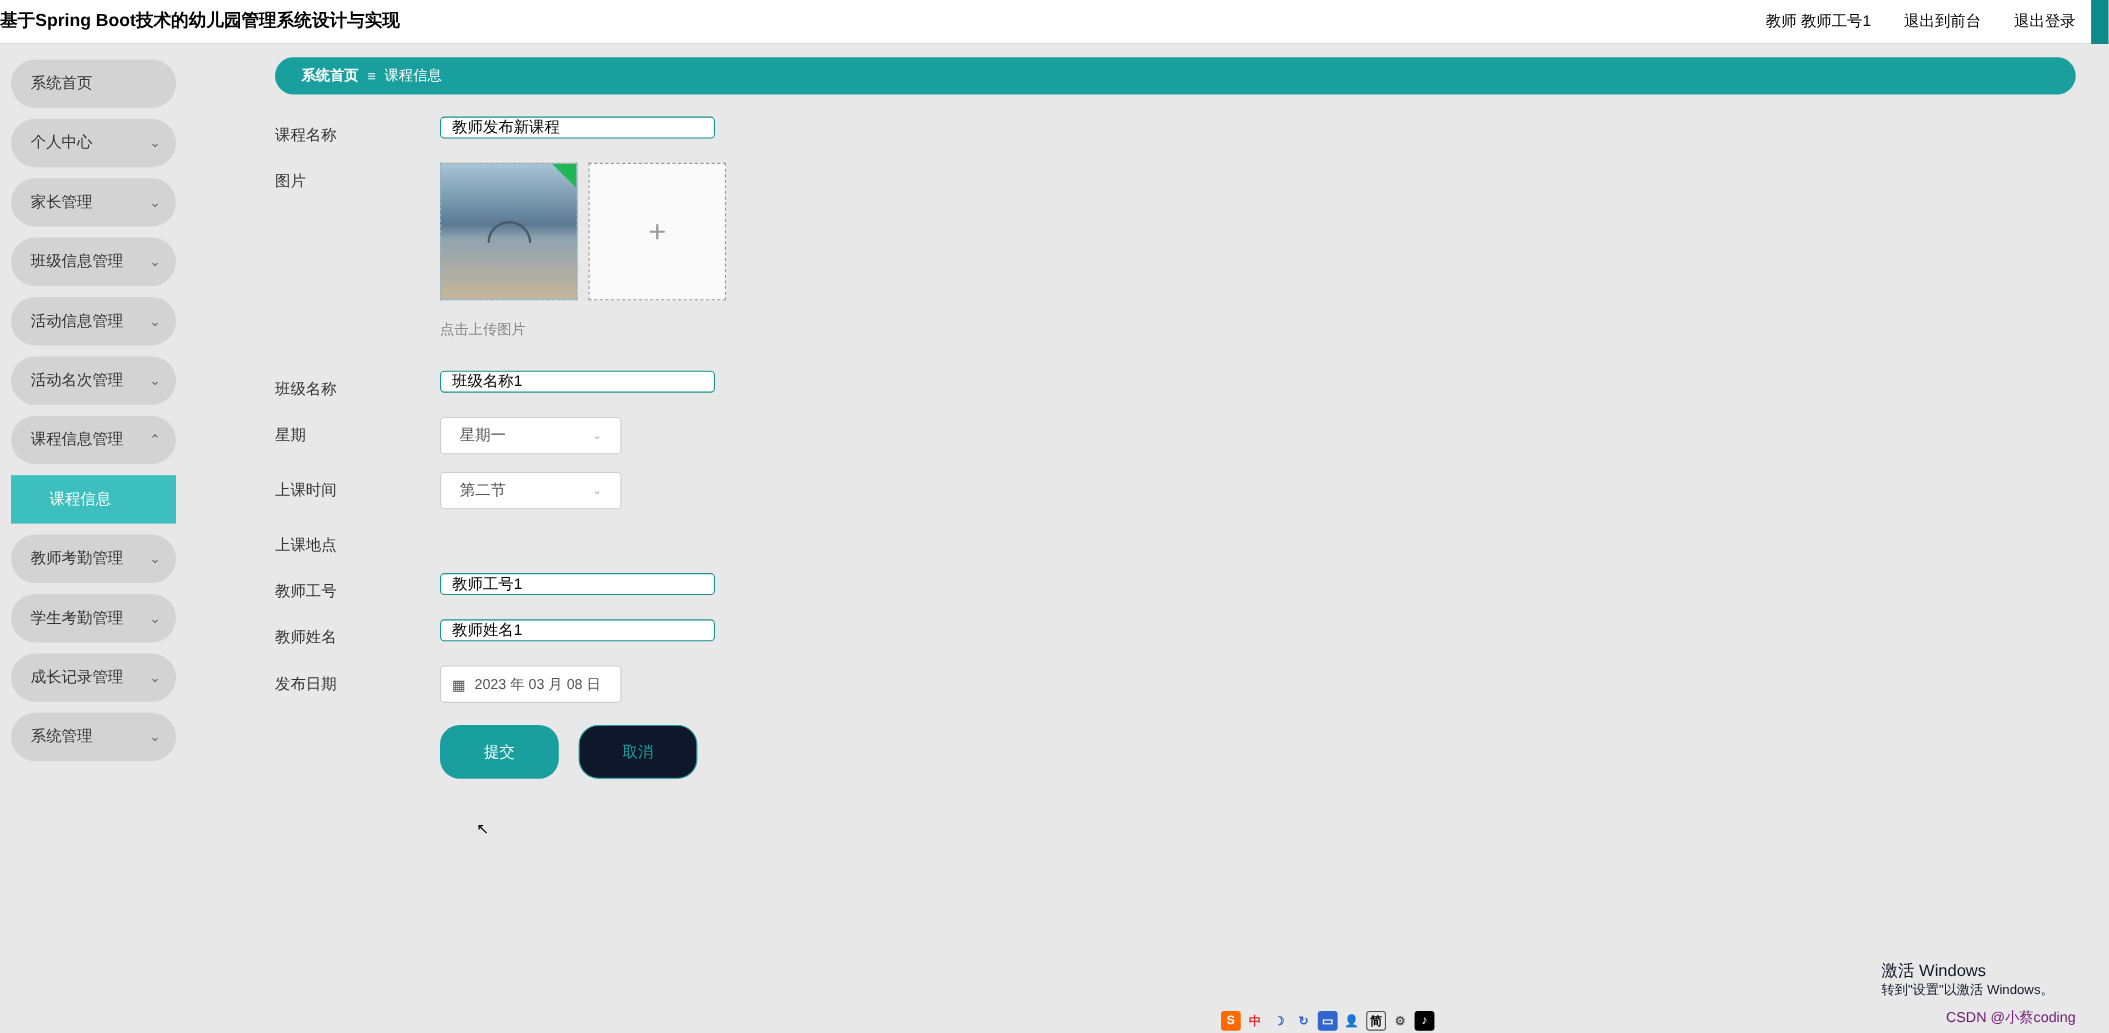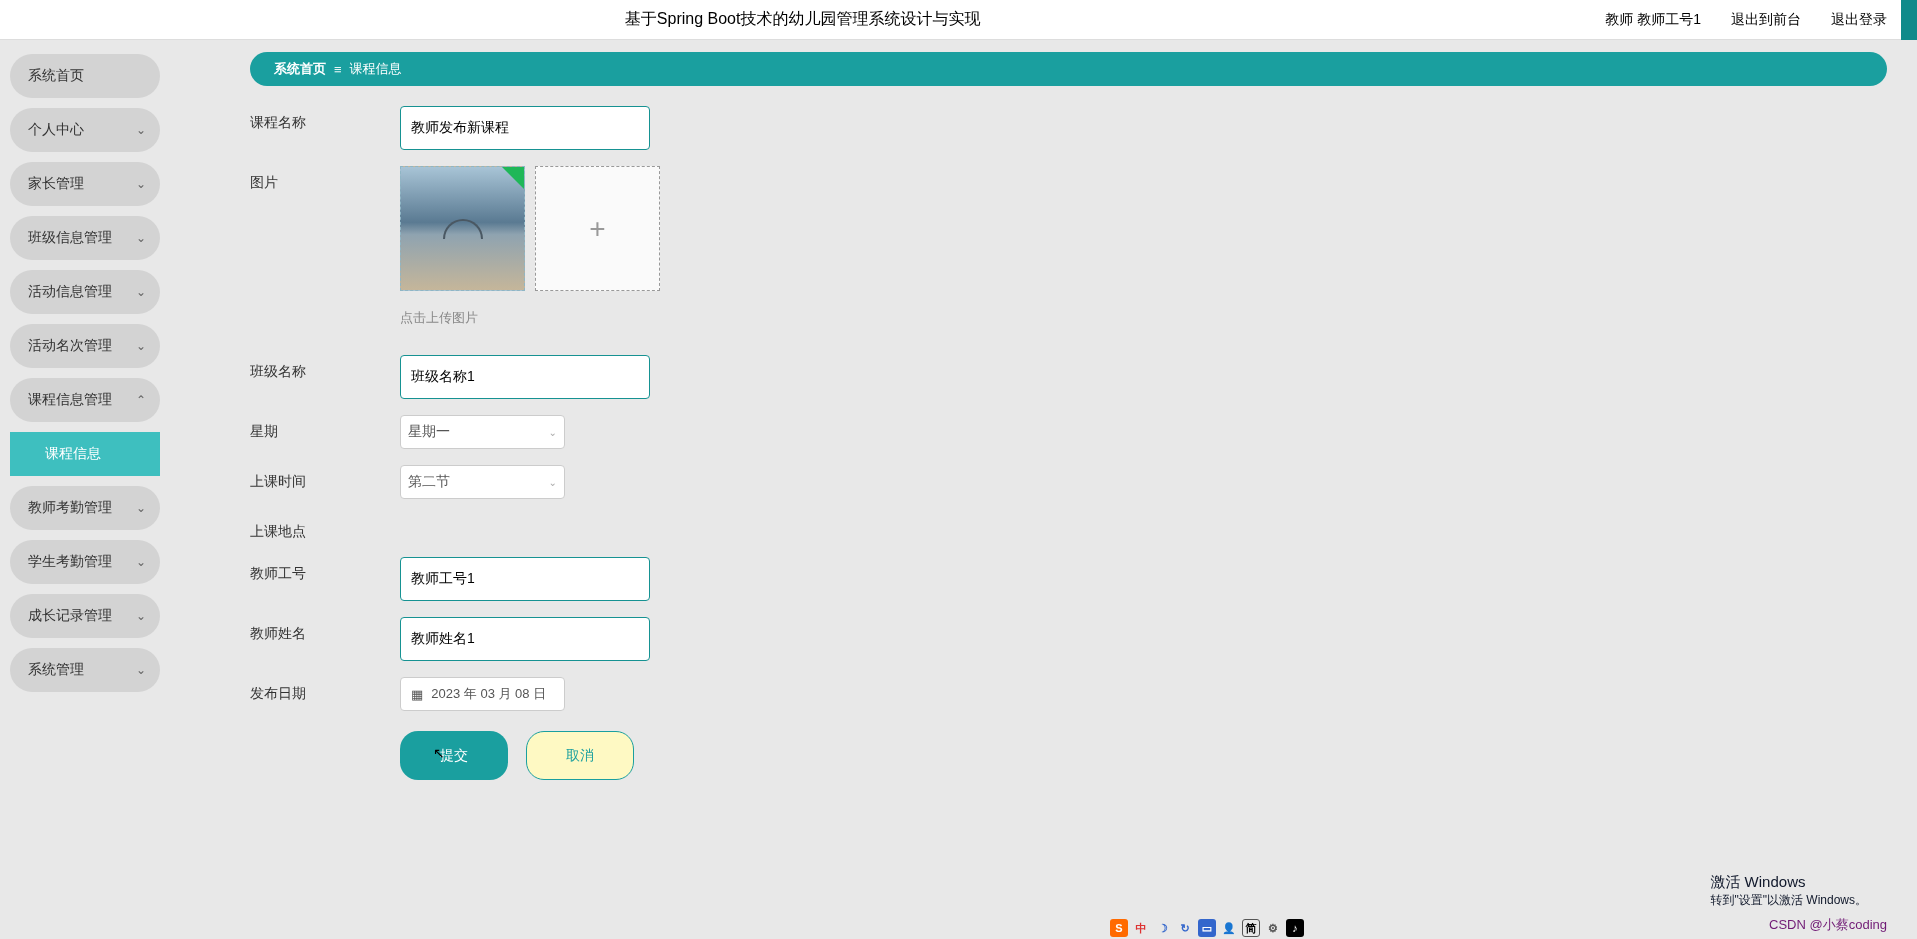--- a/index.html
+++ b/index.html
@@ -1,48 +1,48 @@
 <!DOCTYPE html>
 <html><head>
 <meta charset="utf-8">
 <style>
 *{margin:0;padding:0;box-sizing:border-box;font-family:"Microsoft YaHei",Arial,sans-serif}
 body{background:#e8e8e8;width:1917px;height:939px;overflow:hidden;position:relative}
 .topbar{background:#fff;height:40px;display:flex;align-items:center;border-bottom:1px solid #ddd}
-.topbar .title{flex:1;text-align:center;font-weight:400;font-size:16px}
+.topbar .title{flex:1;font-weight:700;font-size:16px}
 .topbar .right{display:flex;gap:30px;padding-right:30px;font-size:14px}
 .topbar .right span{cursor:pointer}
 .layout{display:flex;height:calc(100% - 40px)}
 .sidebar{width:170px;padding:14px 10px;display:flex;flex-direction:column;gap:10px}
 .side-item{background:#d3d3d3;color:#333;border-radius:22px;height:44px;display:flex;align-items:center;padding:0 18px;font-size:14px;cursor:pointer;position:relative}
 .side-item .chev{position:absolute;right:14px;font-size:12px;color:#666}
 .sub-item{background:#3ebfbf;color:#fff;height:44px;display:flex;align-items:center;padding-left:35px;font-size:14px;cursor:pointer;border-radius:0}
 .main{flex:1;padding:0}
 .crumb{background:#1a9f9f;color:#fff;height:34px;border-radius:17px;display:flex;align-items:center;padding:0 24px;font-size:13px;margin:12px 30px 20px 80px}
 .crumb .sep{margin:0 8px;opacity:.9}
 .crumb .b{font-weight:700}
 .form{margin-left:80px}
 .row{display:flex;align-items:flex-start;margin-bottom:16px}
 .row .lbl{width:150px;text-align:left;padding-right:12px;font-size:14px;color:#333;padding-top:8px}
 .row .ctl{}
-.inp{width:250px;height:44px;border:1px solid #169292;border-radius:4px;padding:0 10px;font-size:14px;outline:none;background:#fff}
-.sel{width:165px;height:34px;border:1px solid #ccc;border-radius:4px;padding:0 7px;font-size:14px;background:#fff;display:flex;align-items:center;justify-content:space-between;cursor:pointer;color:#555}
+.inp{width:250px;height:20px;border:1px solid #169292;border-radius:4px;padding:0 10px;font-size:14px;outline:none;background:#fff}
+.sel{width:165px;height:34px;border:1px solid #ccc;border-radius:4px;padding:0 17px;font-size:14px;background:#fff;display:flex;align-items:center;justify-content:space-between;cursor:pointer;color:#555}
 .sel .ar{font-size:10px;color:#aaa}
 .dateinp{width:165px;height:34px;border:1px solid #ccc;border-radius:4px;padding:0 10px;font-size:13px;background:#fff;display:flex;align-items:center;gap:8px;color:#555}
 .imgs{display:flex;gap:10px}
 .thumb{width:125px;height:125px;border:1px dashed #8fb6c5;position:relative;background:linear-gradient(180deg,#a8c4d6 0%,#5a7a92 45%,#8fa3b0 55%,#c5b69a 100%);overflow:hidden}
 .thumb::after{content:"";position:absolute;top:0;right:0;width:0;height:0;border-style:solid;border-width:0 22px 22px 0;border-color:transparent #1fb758 transparent transparent}
 .arch{position:absolute;left:50%;top:50%;transform:translate(-50%,-50%);width:40px;height:20px;border:2px solid #4a5863;border-bottom:none;border-radius:40px 40px 0 0}
 .upload{width:125px;height:125px;border:1px dashed #999;display:flex;align-items:center;justify-content:center;cursor:pointer;background:#fafafa}
 .upload .plus{font-size:28px;color:#999;font-weight:300}
 .hint{font-size:13px;color:#888;margin:18px 0 12px 0}
 .btns{display:flex;gap:18px;margin-top:20px;margin-left:150px}
 .btn{width:108px;height:49px;border-radius:18px;font-size:14px;cursor:pointer;display:flex;align-items:center;justify-content:center}
 .btn-primary{background:#1a9f9f;color:#fff;border:none}
-.btn-cancel{background:#fef9c3;color:#1a9f9f;border:1px solid #1a9f9f}
+.btn-cancel{background:#0f172a;color:#1a9f9f;border:1px solid #1a9f9f}
 .cursor{position:absolute;left:433px;top:745px;font-size:14px;pointer-events:none}
 .wm{position:absolute;right:50px;bottom:30px;color:#0f172a;font-size:15px;pointer-events:none}
 .wm .sm{font-size:12px}
 .csdn{position:absolute;right:30px;bottom:5px;color:#701a75;font-size:13px}
 .tasktray{position:absolute;bottom:2px;left:1110px;display:flex;gap:4px;align-items:center}
 .tasktray .ic{width:18px;height:18px;border-radius:3px;display:flex;align-items:center;justify-content:center;font-size:11px;font-weight:bold}
 .scrollbar-top{position:absolute;top:0;right:0;width:16px;height:40px;background:#0f8a8a}
 </style>
 </head>
 <body>

